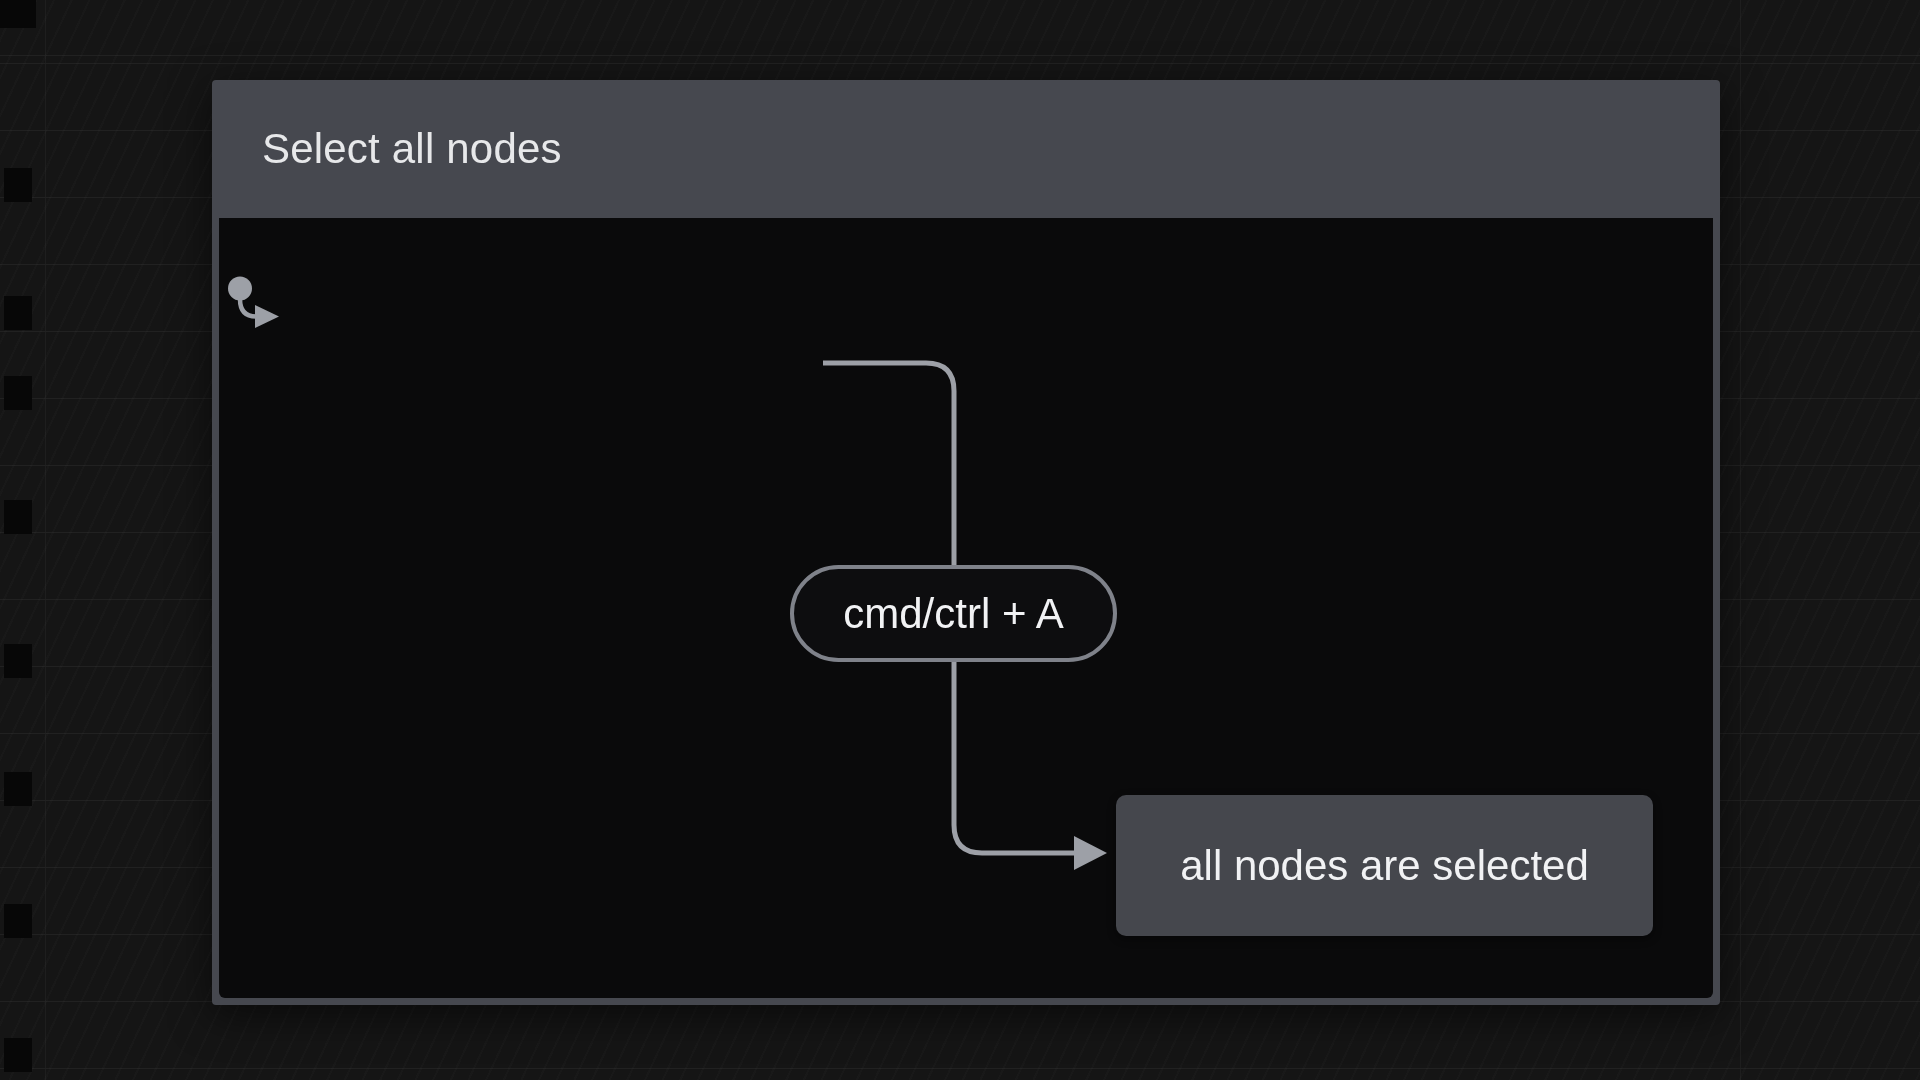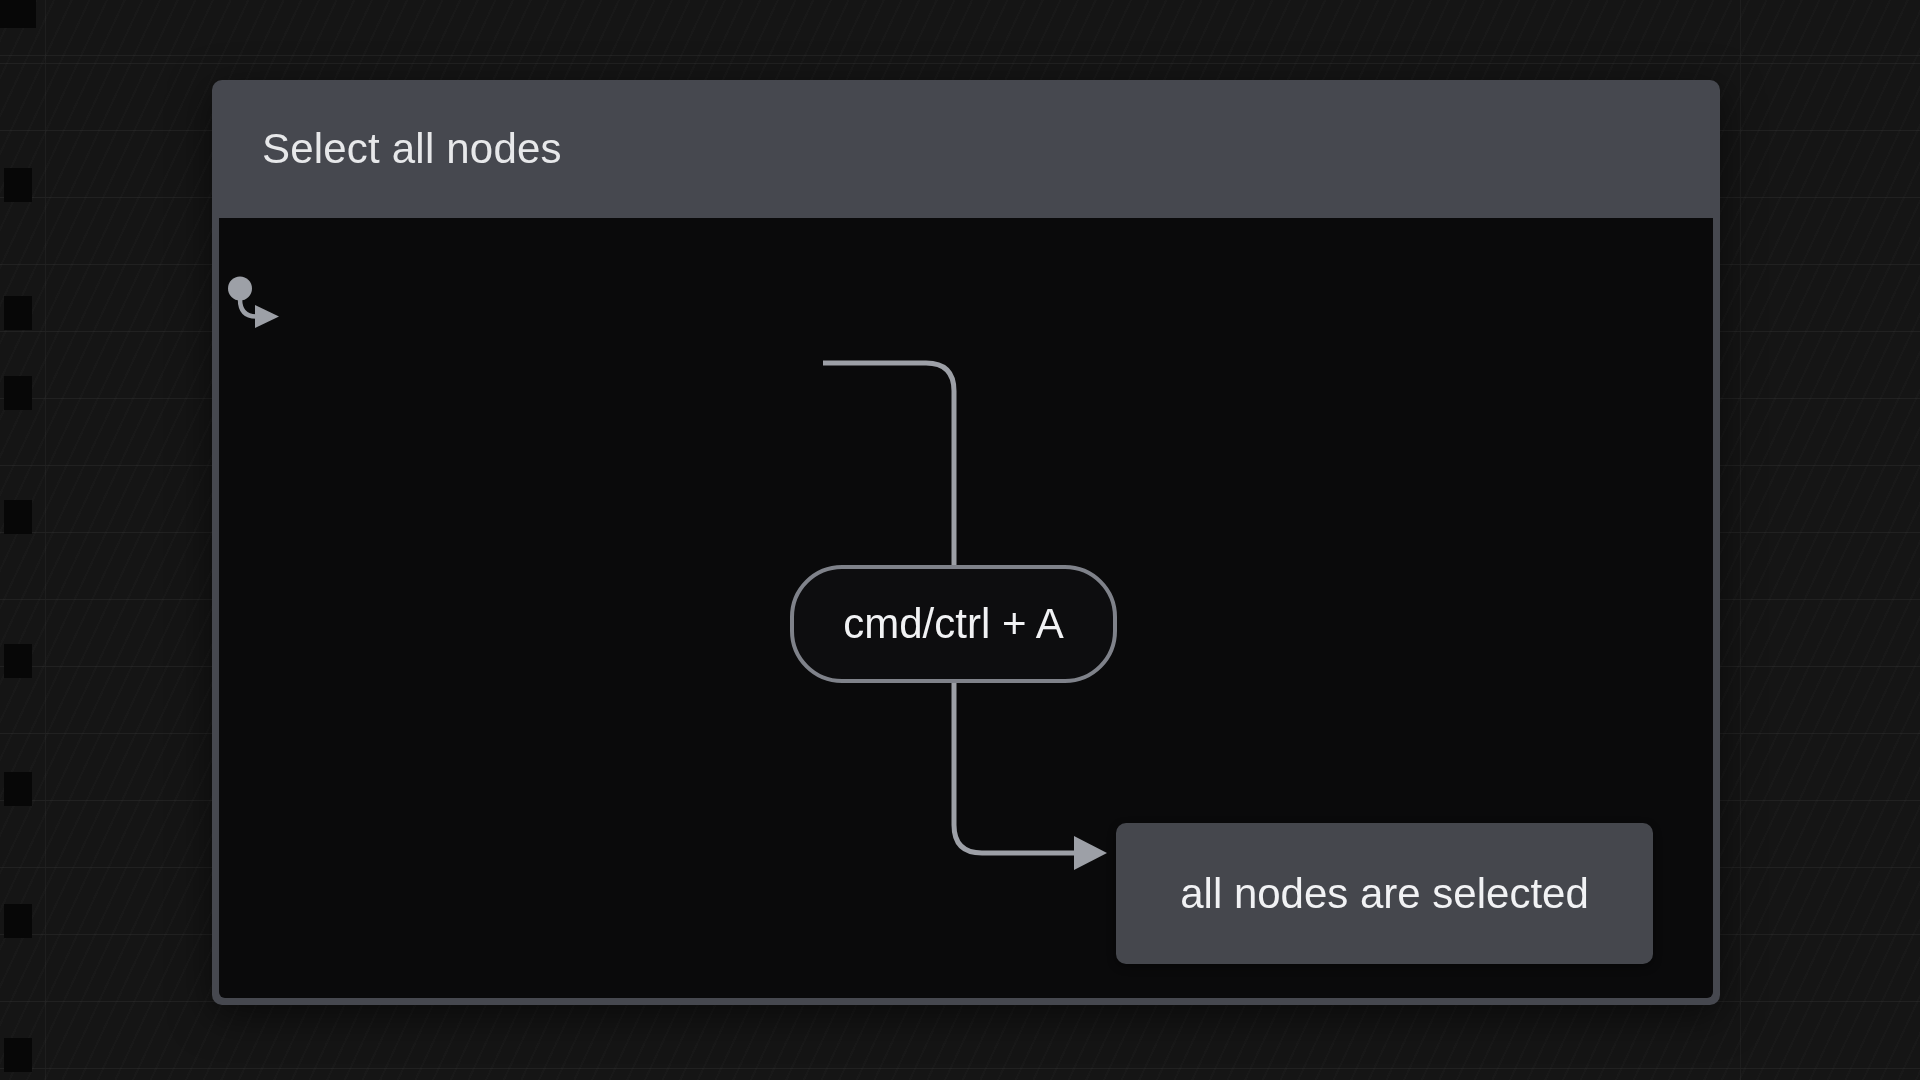--- a/index.html
+++ b/index.html
@@ -35,21 +35,21 @@
     position:absolute;left:4px;width:28px;height:34px;background:#070707;
   }
   .chip.c0{top:0;left:0;width:36px;height:28px;}
   .chip.c1{top:168px;} .chip.c2{top:296px;} .chip.c3{top:376px;}
   .chip.c4{top:500px;} .chip.c5{top:644px;} .chip.c6{top:772px;}
   .chip.c7{top:904px;} .chip.c8{top:1038px;}
 
   .panel{
     position:absolute;left:212px;top:80px;width:1508px;height:925px;
     background:var(--panel-header);
-    border-radius:10px;
+    border-radius:4px;
     box-shadow:0 10px 40px rgba(0,0,0,0.55);
   }
   .panel-header{
     position:absolute;left:0;top:0;right:0;height:138px;
     display:flex;align-items:center;
     padding-left:50px;
   }
   .panel-title{
     font-size:42px;
     color:var(--title-text);
@@ -66,24 +66,24 @@
   .flow-node{
     position:absolute;
     background:var(--node-bg);
     border-radius:10px;
     display:flex;align-items:center;justify-content:center;
     color:var(--text);
     font-size:42px;
     box-shadow:0 3px 8px rgba(0,0,0,0.45);
   }
   .node-source{left:62px;top:63px;width:542px;height:143px;}
-  .node-target{left:897px;top:577px;width:537px;height:141px;margin-top:28px;}
+  .node-target{left:897px;top:577px;width:537px;height:141px;}
 
   .shortcut-pill{
-    position:absolute;left:571px;top:347px;width:327px;height:118px;
+    position:absolute;left:571px;top:347px;width:327px;height:97px;
     background:var(--pill-bg);
     border:4px solid var(--pill-border);
     border-radius:52px;
     display:flex;align-items:center;justify-content:center;
     color:var(--text);
     font-size:42px;
   }
   .source-handle-icon{
     position:absolute;left:0px;top:50px;width:70px;height:70px;
   }

